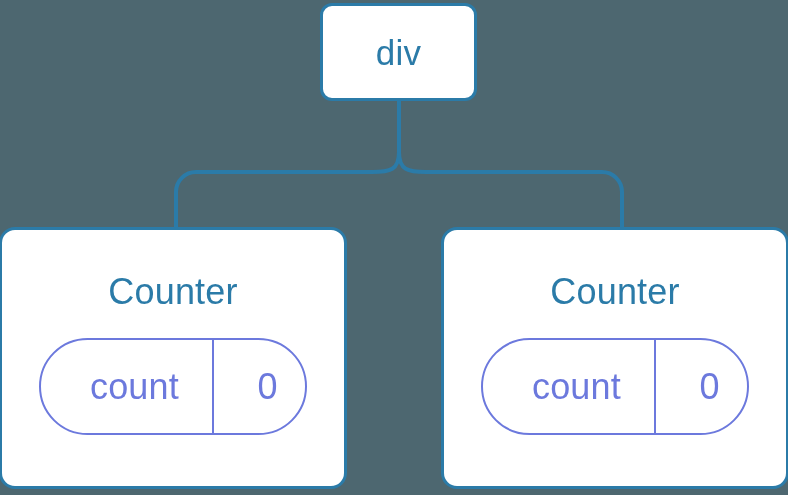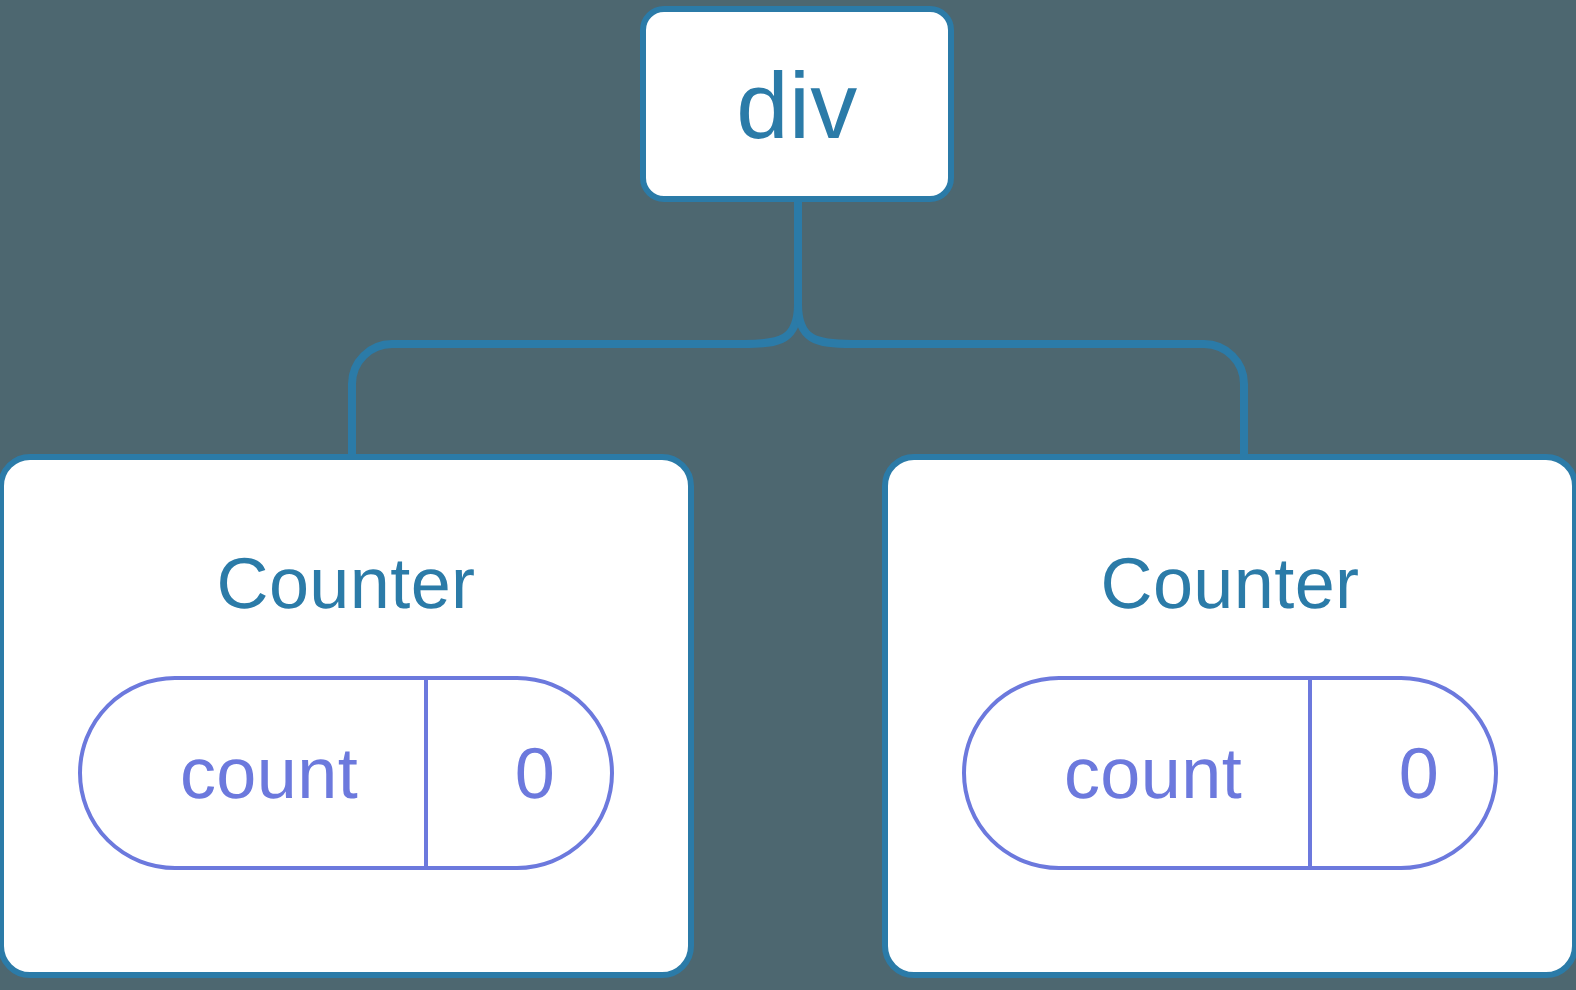--- a/index.html
+++ b/index.html
@@ -47,21 +47,21 @@
     top: 3px;
     width: 157px;
     height: 98px;
     border-radius: 12px;
     display: flex;
     align-items: center;
     justify-content: center;
   }
   .root-label {
     color: #2b7ba8;
-    font-size: 47px;
+    font-size: 35px;
     letter-spacing: 0.2px;
     line-height: 1;
   }
 
   
   .child-node {
     top: 227px;
     width: 348px;
     height: 262px;
     border-radius: 16px;

